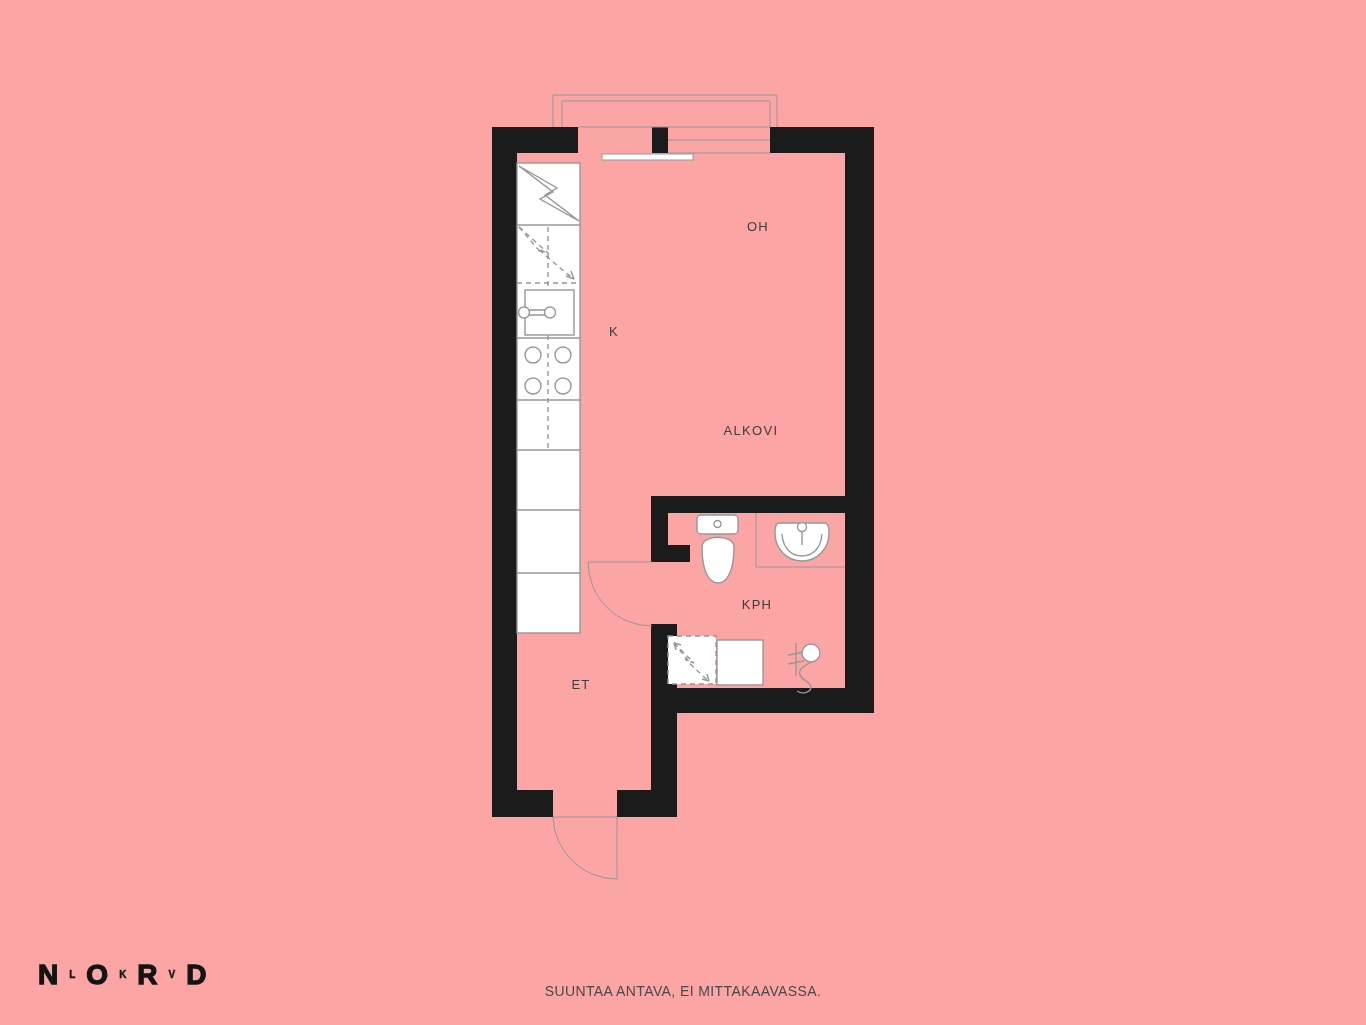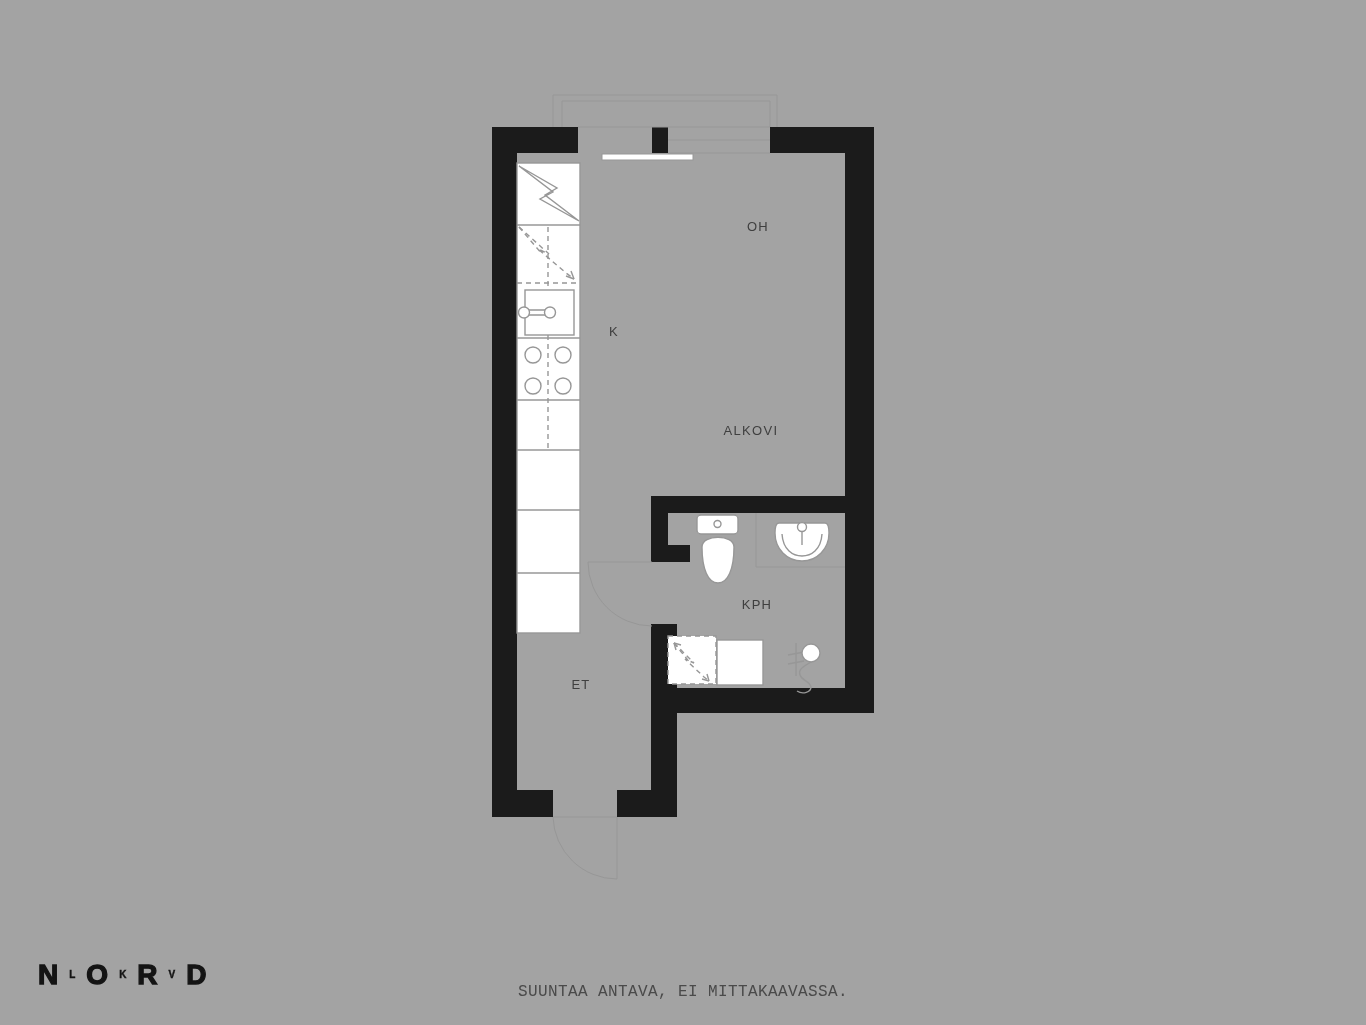--- a/index.html
+++ b/index.html
@@ -1,34 +1,34 @@
 <!DOCTYPE html>
 <html><head>
 <meta charset="utf-8">
 <style>
   html,body { margin:0; padding:0; background:#ffffff; }
-  .page { position:relative; width:1366px; height:1025px; background:#a3a3a3; overflow:hidden;
+  .page { position:relative; width:1366px; height:1025px; background:#fca5a5; overflow:hidden;
           font-family:"Liberation Sans", sans-serif; }
   svg.plan { position:absolute; left:0; top:0; }
 
   .wall   { fill:#1b1b1b; stroke:none; }
   .ln     { stroke:#979797; stroke-width:1.4; fill:none; stroke-linecap:butt; }
   .lnw    { stroke:#979797; stroke-width:1.4; fill:#ffffff; }
   .thin   { stroke-width:1; }
   .dash   { stroke-dasharray:5 4; }
   .room-label { font-family:"Liberation Sans", sans-serif; font-size:13px; letter-spacing:1.3px;
                 fill:#3f3f3f; text-anchor:middle; }
 
   .logo { position:absolute; left:38px; top:961px; display:flex; align-items:center; gap:11px;
           color:#141414; }
   .logo .big   { font-size:28px; font-weight:700; line-height:1; -webkit-text-stroke:1.3px #141414; }
   .logo .small { font-size:10px; font-weight:700; line-height:1; -webkit-text-stroke:0.4px #141414; }
 
   .disclaimer { position:absolute; left:0; right:0; top:983px; text-align:center;
-                font-size:16px; letter-spacing:0.4px; color:#4a4a4a;font-family:Liberation Mono, monospace; }
+                font-size:14px; letter-spacing:0.4px; color:#4a4a4a; }
 </style>
 </head>
 <body>
 
 <div class="page">
 
   <svg class="plan" width="1366" height="1025" viewBox="0 0 1366 1025">
 
     <g class="wall">
 

